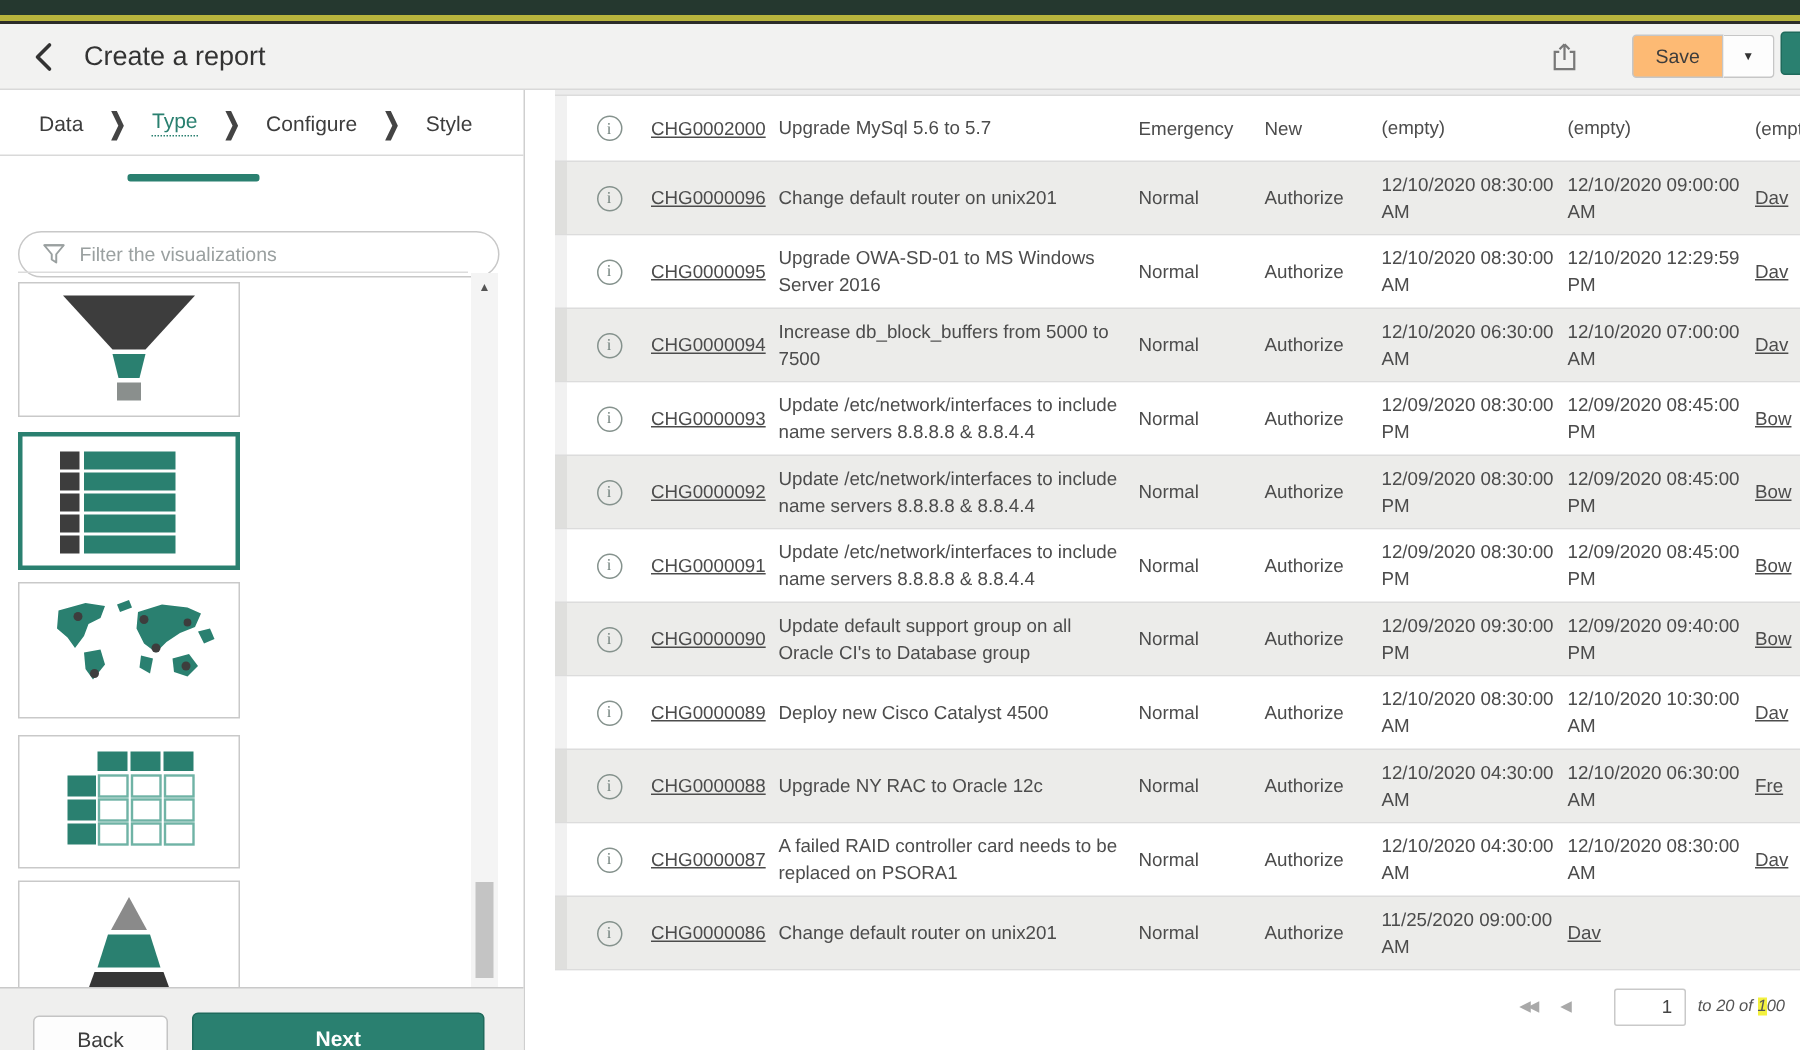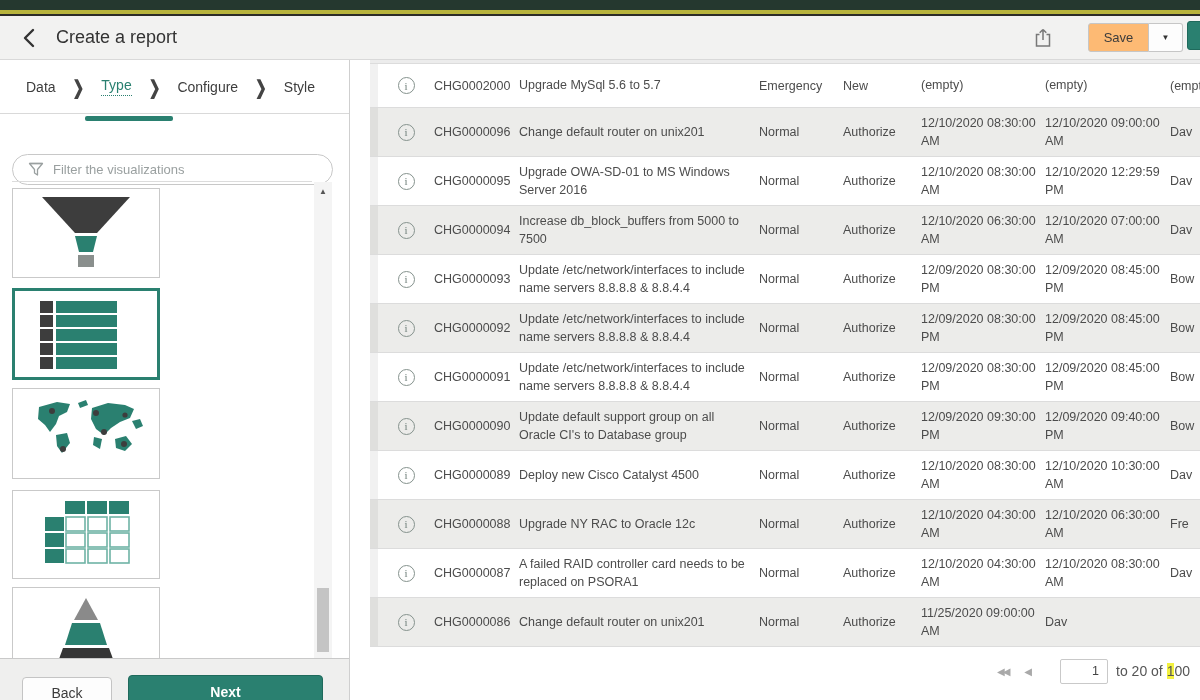--- a/index.html
+++ b/index.html
@@ -26,21 +26,21 @@
   .save-caret-btn { width:34px; height:29px; background:#fdfdfd; border:1px solid #c6c6c6; border-left:none;
               border-radius:0 3px 3px 0; font-size:8px; color:#333; cursor:pointer; margin-right:17px; }
   .edge-teal-btn { position:absolute; right:-4px; top:5px; width:17px; height:29px; background:#2a8070;
               border:1px solid #1f6a5c; border-radius:3px; }
   .yellow-dot { position:absolute; left:87px; top:53px; width:9px; height:5px; border-radius:50%;
               background:#e6ef52; opacity:.9; }
 
   
   .left-panel { position:absolute; left:0; top:60px; width:350px; height:640px; background:#fff;
                 border-right:1px solid #cfcfcf; }
-  .steps { position:relative; height:54px; border-bottom:1px solid #d9d9d9;
+  .steps { position:relative; height:44px; border-bottom:1px solid #d9d9d9;
            display:flex; align-items:center; padding:8px 26px; gap:0; }
   .step-label { font-size:14px; color:#3d3d3d; cursor:pointer; }
   .step-label.active { color:#2a8070; border-bottom:1px dotted #2a8070; padding-bottom:2px; }
   .step-chevron { font-size:14px; font-weight:bold; color:#444; margin:0 17px; transform:scaleY(1.35); }
   .active-step-bar { position:absolute; left:85px; top:56px; width:88px; height:5px; background:#2a8070; border-radius:2px; }
 
   .filter-wrap { position:absolute; left:12px; top:74px; width:321px; height:31px;margin-top:20px; }
   .filter-input { width:100%; height:100%; border:1px solid #c8c8c8; border-radius:16px; padding:0 12px 0 40px;
                   font-size:13px; color:#555; font-family:inherit; outline:none; background:#fff; }
   .filter-input::placeholder { color:#9aa0a0; }
@@ -75,32 +75,32 @@
           width:890px; min-height:49px; background:#fff; border-bottom:1px solid #dcdcdc;
           align-items:center; font-size:12.5px; color:#4c4c4c; }
   .trow.first { min-height:44px; }
   .trow.alt { background:#ececea; }
   .trow > div { display:flex; align-items:center; }
   .c-strip { background:rgba(0,0,0,0.055); height:100%; }
   .c-info { justify-content:center; }
   .info-icon { width:17px; height:17px; border:1px solid #85928d; border-radius:50%; color:#6f7f7a;
                font-size:11px; font-family:"Liberation Serif", serif; display:flex; align-items:center;
                justify-content:center; cursor:pointer; }
-  .chg-link { color:#4c4c4c; cursor:pointer; }
+  .chg-link { color:#4c4c4c; text-decoration:underline; cursor:pointer; }
   .chg-link.noline { text-decoration:none; cursor:default; }
   .c-desc { padding-right:14px; line-height:1.45; }
   .c-start, .c-end { padding-right:8px; line-height:1.45; }
 
   
   .pagination { position:absolute; left:370px; top:656px; width:830px; height:30px;
                 display:flex; align-items:center; justify-content:flex-end; padding-right:10px; }
   .pg-icon { color:#a9a9a9; font-size:10px; cursor:pointer; letter-spacing:-2px; margin-right:16px; }
   .pg-input { width:48px; height:25px; border:1px solid #c9c9c9; border-radius:2px; text-align:right;
               padding:0 8px; font-size:12.5px; color:#444; font-family:inherit; margin:0 8px 0 14px; }
-  .pg-range { font-size:14px; color:#555; }
+  .pg-range { font-size:11px; color:#555;font-style:italic; }
   .hl-yellow { background:#f3f13f; }
 
   svg { display:block; }
 </style>
 </head>
 <body>
 
 <div class="screen">
 
   <div class="topbar-green"></div>

